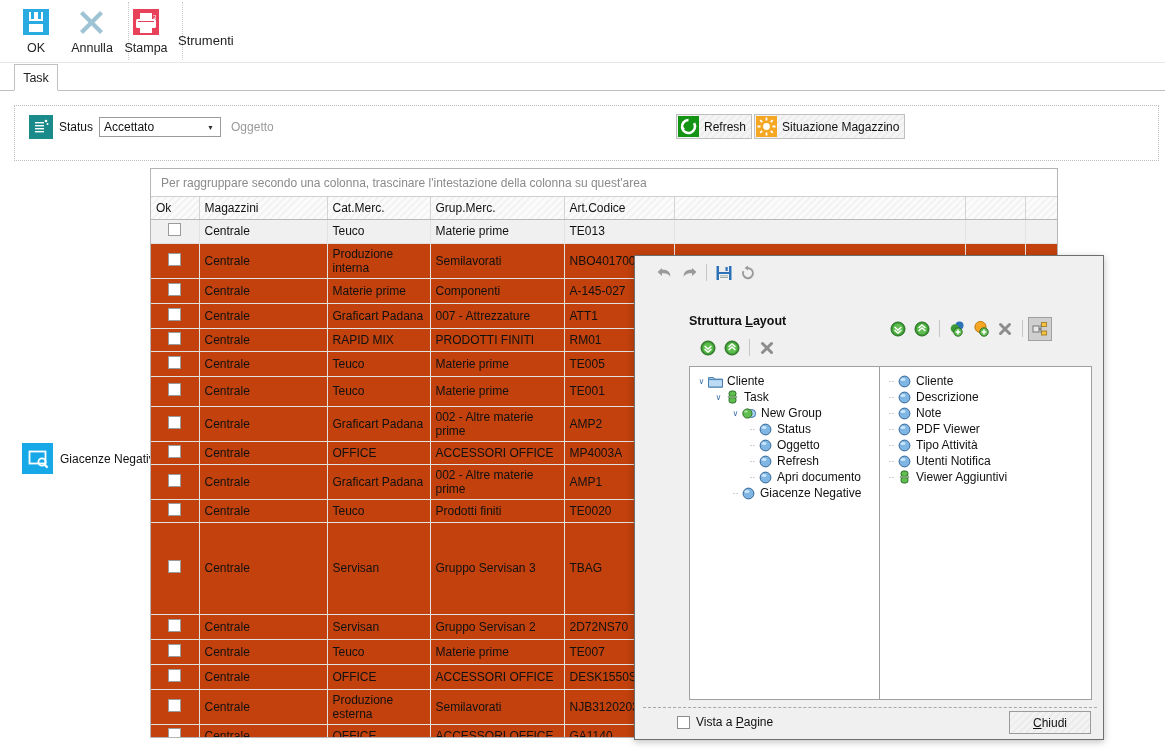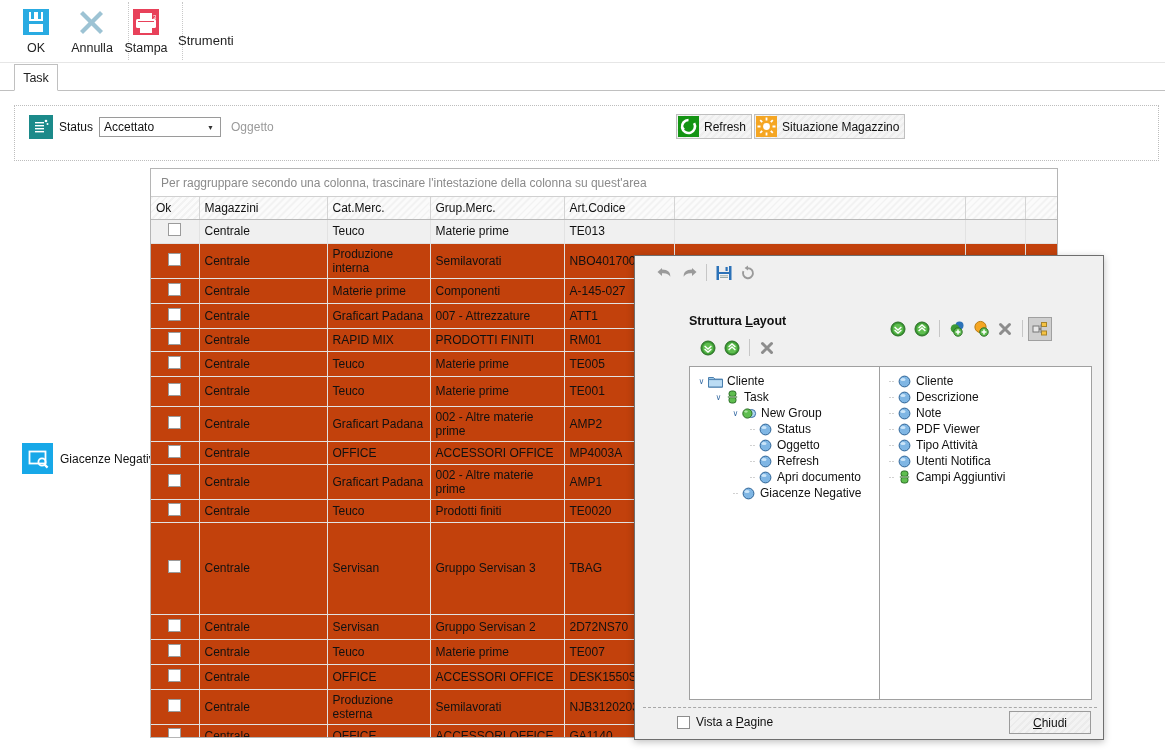--- a/index.html
+++ b/index.html
@@ -761,21 +761,21 @@
               </div>
               <div class="tnode">
                 <span class="dots">··</span>
                 <span class="nico">
                   <svg width="13" height="14" viewBox="0 0 13 14">
                     <rect x="3" y="1" width="7" height="5.5" rx="2.5" fill="#5FBE4F" stroke="#2a6d24"></rect>
                     <rect x="3" y="7" width="7" height="6" rx="2.5" fill="#5FBE4F" stroke="#2a6d24"></rect>
                     <rect x="2.2" y="6.2" width="8.6" height="1.6" rx="0.6" fill="#cfe8c8" stroke="#2a6d24" stroke-width="0.6"></rect>
                   </svg>
                 </span>
-                <span>Campi Aggiuntivi</span>
+                <span>Viewer Aggiuntivi</span>
               </div>
             </div>
         </div>
       </div>
 
       <div class="dlg-foot">
         <div class="sep"></div>
         <div class="vp-chk">
           <span class="bx"></span>
           <span class="lb"><span>Vista a </span><u>P</u><span>agine</span></span>

